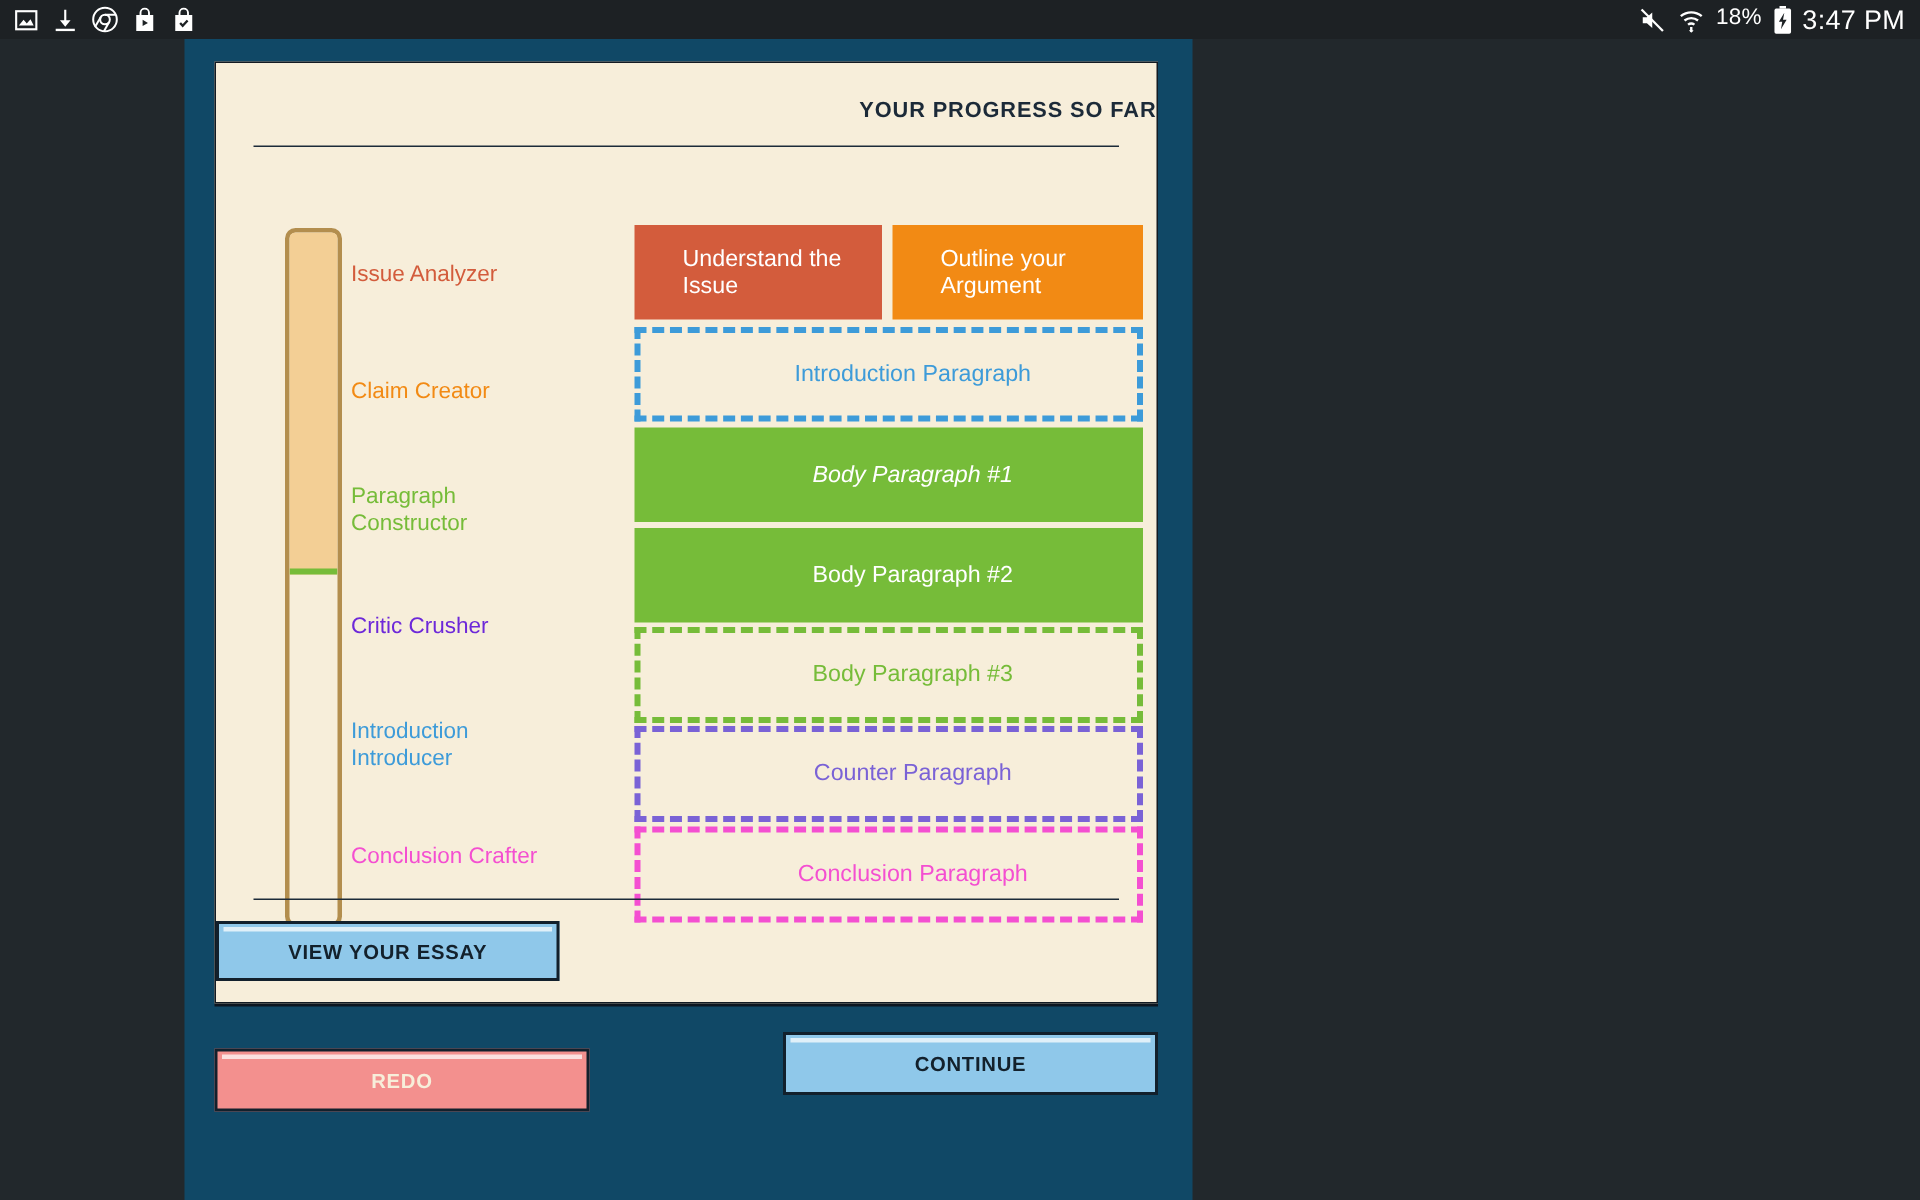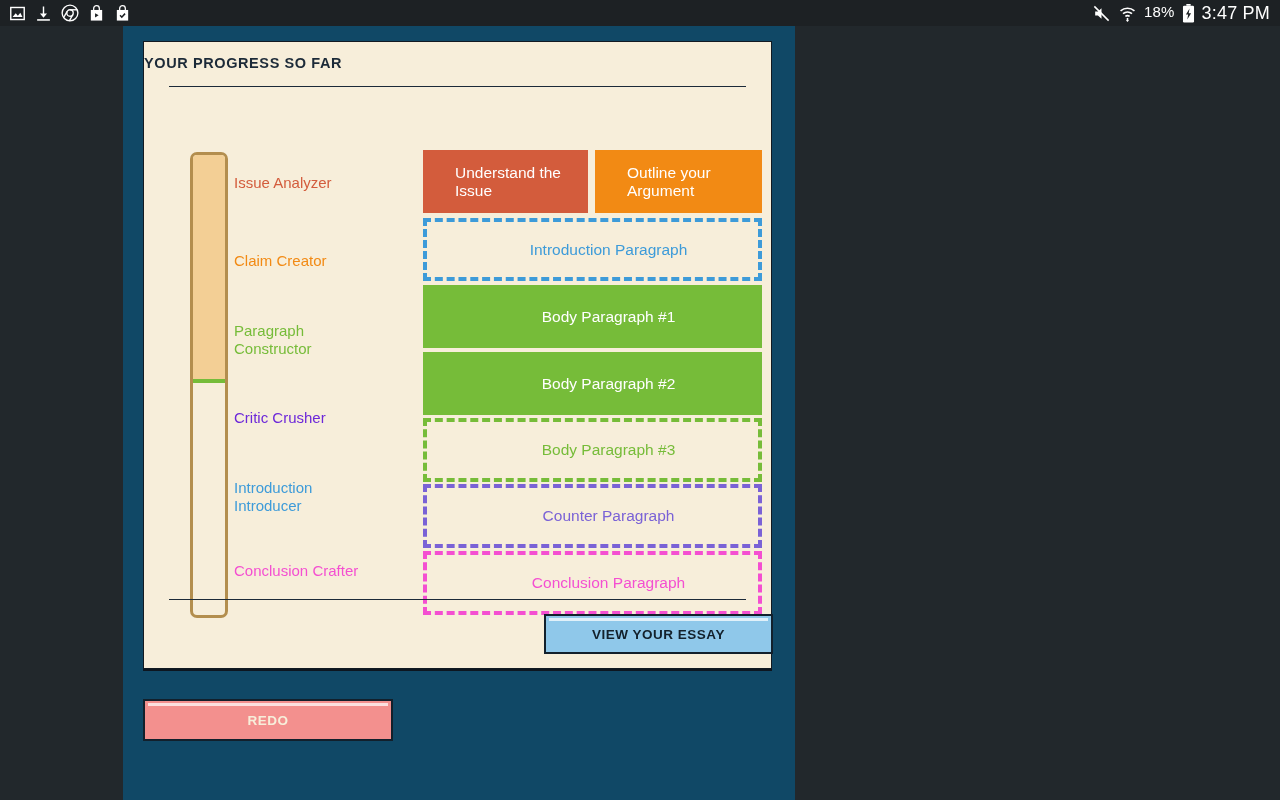--- a/index.html
+++ b/index.html
@@ -43,22 +43,22 @@
   
   #card {
     position: absolute; left: 143px; top: 41px;
     width: 629px; height: 628px;
     background: #f7eeda;
     border: 1px solid #121a22;
     box-shadow: 0 2px 0 #0d1620;
   }
 
   #card-title {
-    margin-top: 13px;
-    text-align: left;
+    margin-top: 24px;
+    text-align: right;
     font-size: 14.5px;
     font-weight: bold;
     color: #1c2a38;
     letter-spacing: .6px;
   }
   .rule {
     height: 1px; background: #1c2a38;
     margin: 15px 25px 0 25px;
   }
 
@@ -103,21 +103,21 @@
     justify-content: center;
     font-size: 15.5px;
     padding-left: 32px;
   }
   .blk.solid { color: #ffffff; }
   .blk.dashed { background: transparent; }
 
   
   #view-essay-wrap {
     position: absolute; left: 0; bottom: 14px; width: 629px;
-    display: flex; justify-content: flex-end;
+    display: flex; justify-content: flex-start;
   }
   .btn {
     position: relative;
     border: 2px solid #12202c;
     font-weight: bold;
     letter-spacing: .5px;
     text-align: center;
     cursor: pointer;
     display: flex; align-items: center; justify-content: center;
     font-family: "Liberation Sans", sans-serif;
@@ -243,29 +243,30 @@
         <div class="stage-label" style="top: 212px; color: rgb(118, 188, 57);">Paragraph<br>Constructor</div>
         <div class="stage-label" style="top: 299px; color: #6d28d9;">Critic Crusher</div>
         <div class="stage-label" style="top: 369px; color: rgb(61, 155, 217);">Introduction<br>Introducer</div>
         <div class="stage-label" style="top: 452px; color: rgb(244, 79, 209);">Conclusion Crafter</div>
       </div>
 
     <div id="block-list">
         <div class="blk solid" style="top: 40px; left: 255px; width: 165px; height: 63px; color: rgb(255, 255, 255); background: rgb(211, 92, 60);">Understand the Issue</div>
         <div class="blk solid" style="top: 40px; left: 427px; width: 167px; height: 63px; color: rgb(255, 255, 255); background: rgb(242, 138, 20);">Outline your Argument</div>
         <div class="blk dashed" style="top: 108px; left: 255px; width: 339px; height: 63px; color: rgb(61, 155, 217); border: 4px dashed rgb(61, 155, 217);">Introduction Paragraph</div>
-        <div class="blk solid" style="top: 175px; left: 255px; width: 339px; height: 63px; color: rgb(255, 255, 255); background: rgb(118, 188, 57);">Body Paragraph #1</div>
+        <div class="blk solid" style="top: 175px; left: 255px; width: 339px; height: 63px; color: rgb(255, 255, 255); background: rgb(118, 188, 57); font-style: italic;">Body Paragraph #1</div>
         <div class="blk solid" style="top: 242px; left: 255px; width: 339px; height: 63px; color: rgb(255, 255, 255); background: rgb(118, 188, 57);">Body Paragraph #2</div>
         <div class="blk dashed" style="top: 308px; left: 255px; width: 339px; height: 64px; color: rgb(118, 188, 57); border: 4px dashed rgb(118, 188, 57);">Body Paragraph #3</div>
         <div class="blk dashed" style="top: 374px; left: 255px; width: 339px; height: 64px; color: rgb(122, 98, 214); border: 4px dashed rgb(122, 98, 214);">Counter Paragraph</div>
         <div class="blk dashed" style="top: 441px; left: 255px; width: 339px; height: 64px; color: rgb(244, 79, 209); border: 4px dashed rgb(244, 79, 209);">Conclusion Paragraph</div>
       </div>
   </div>
 
   <div class="bottom-rule"></div>
   <div id="view-essay-wrap">
     <div class="btn" id="btn-view-essay">VIEW YOUR ESSAY</div>
   </div>
 </div>
 
 <div id="bottom-bar">
   <div class="btn" id="btn-redo">REDO</div>
+  <div class="btn" id="btn-continue">CONTINUE</div>
 </div>
 
 </body></html>

